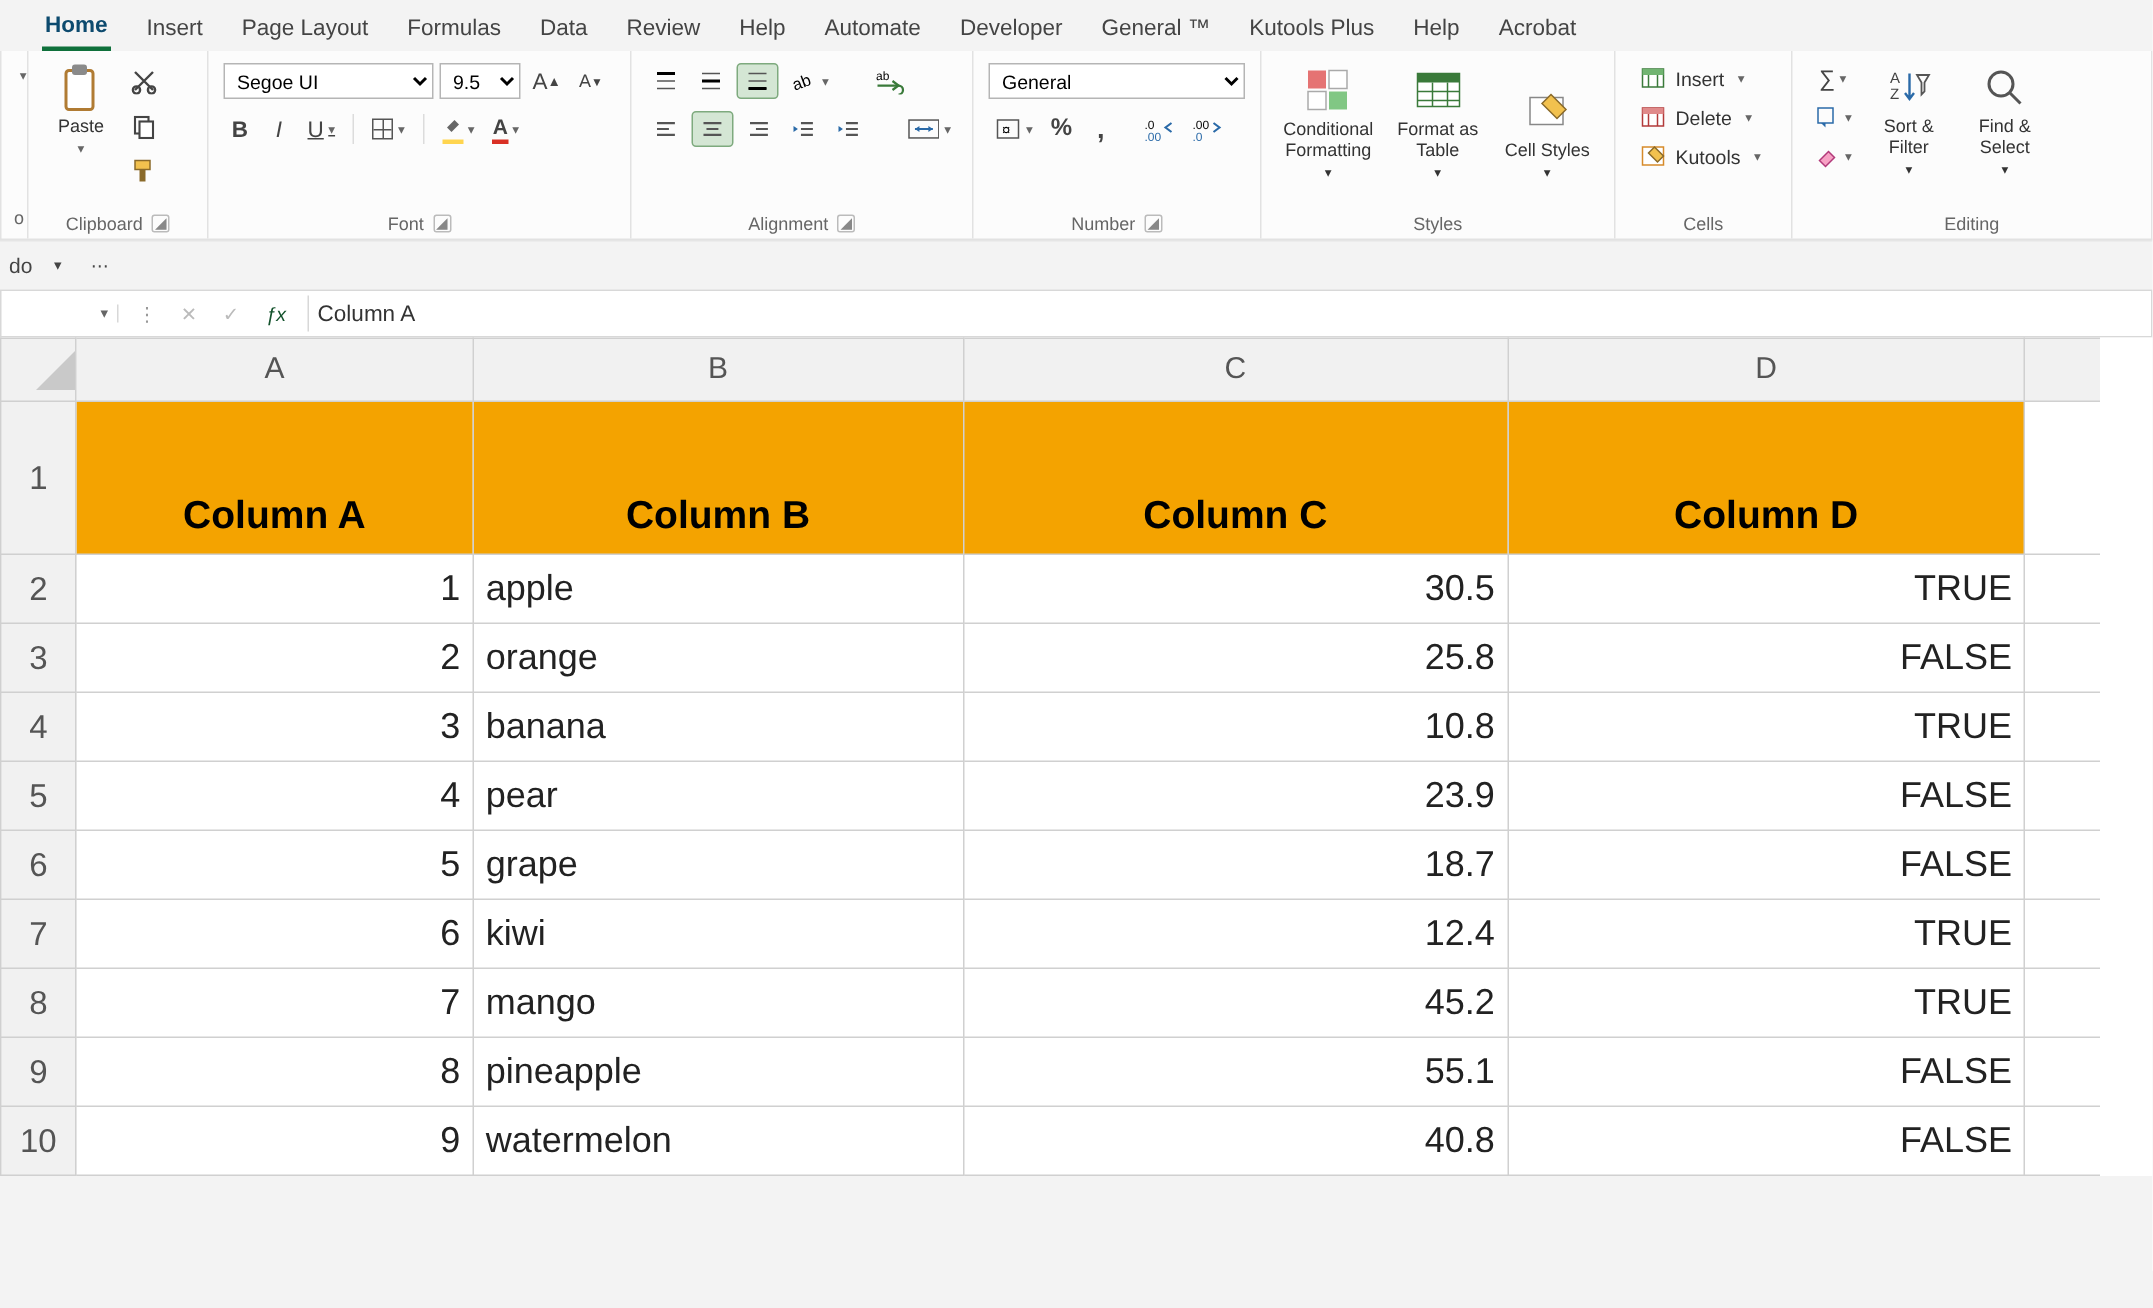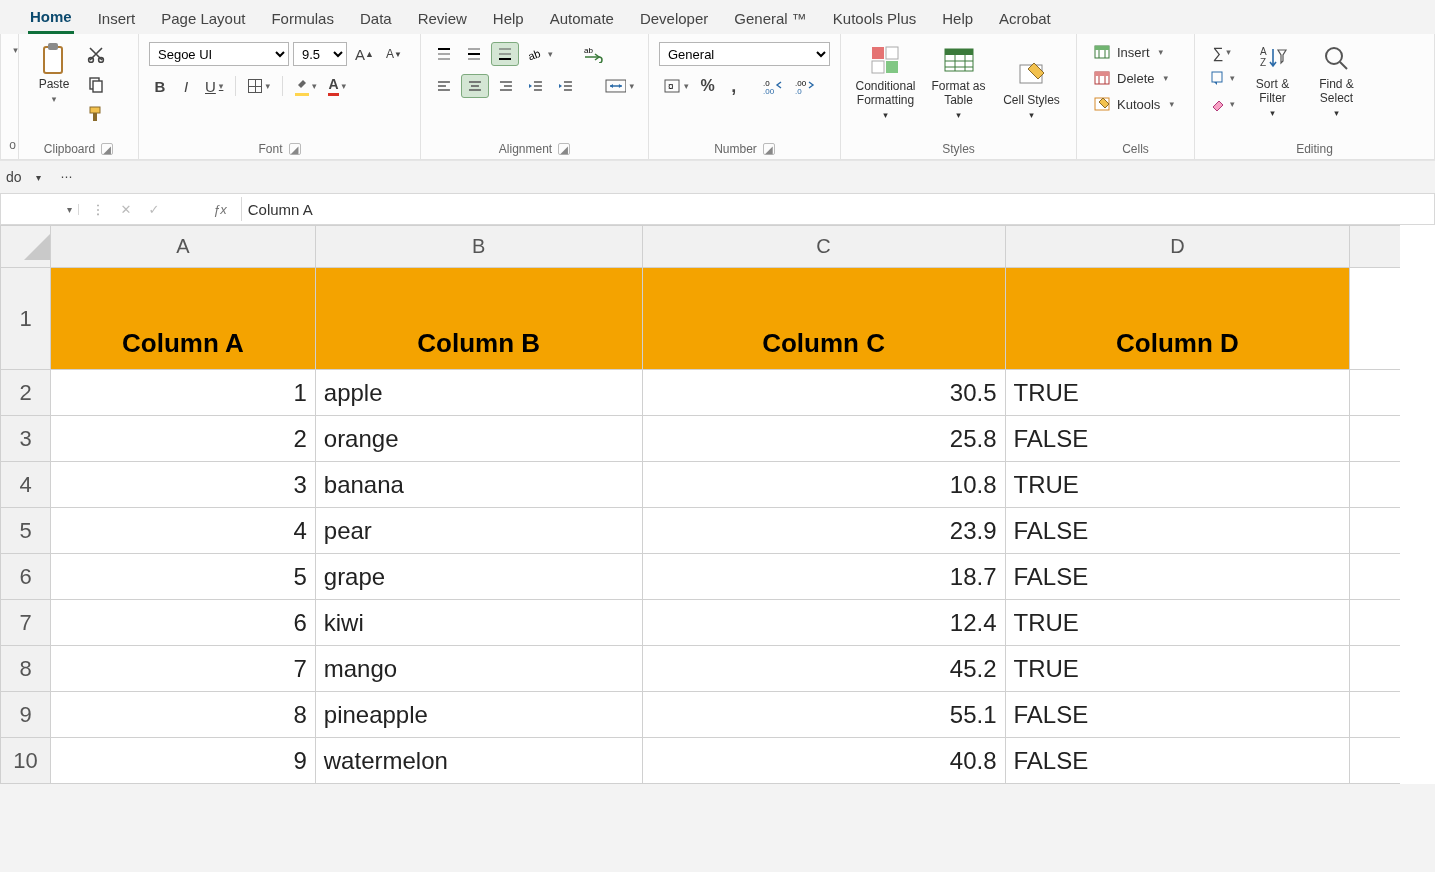--- a/index.html
+++ b/index.html
@@ -153,21 +153,21 @@
       width: 78px;
       border-right: 1px solid #d8d8d8;
       display: flex;
       align-items: center;
       justify-content: flex-end;
       padding-right: 6px;
       gap: 4px;
       font-size: 13px;
     }
     .fx-btns { display:flex; align-items:center; gap:6px; padding:0 8px; color:#999; border-right:1px solid #d8d8d8;}
-    .fx-label { font-style: italic; color:#737373; padding:0 6px;margin-left:36px; }
+    .fx-label { font-style: italic; color:#14532d; padding:0 6px; }
     .fx-input { flex:1; border:none; outline:none; font-size:15px; padding:0 6px; color:#333; }
 
     
     .grid-wrap { background:#fff; }
     table.sheet { border-collapse: collapse; table-layout: fixed; width: 1400px; }
     table.sheet th, table.sheet td {
       border: 1px solid #d0d0d0;
     }
     table.sheet th.colhdr {
       background: #f1f1f1;
@@ -204,21 +204,21 @@
       padding-bottom: 10px;
     }
     td.data {
       font-size: 24px;
       color: #222;
       height: 46px;
       padding: 0 8px;
     }
     .al-right { text-align: right; }
     .al-left  { text-align: left; }
-    .al-center{ text-align: left; }
+    .al-center{ text-align: right; }
 
     .colA { width: 264px; }
     .colB { width: 326px; }
     .colC { width: 362px; }
     .colD { width: 344px; }
     .colE { width: 50px; border-right:none !important;}
   </style>
 </head>
 <body>
 

